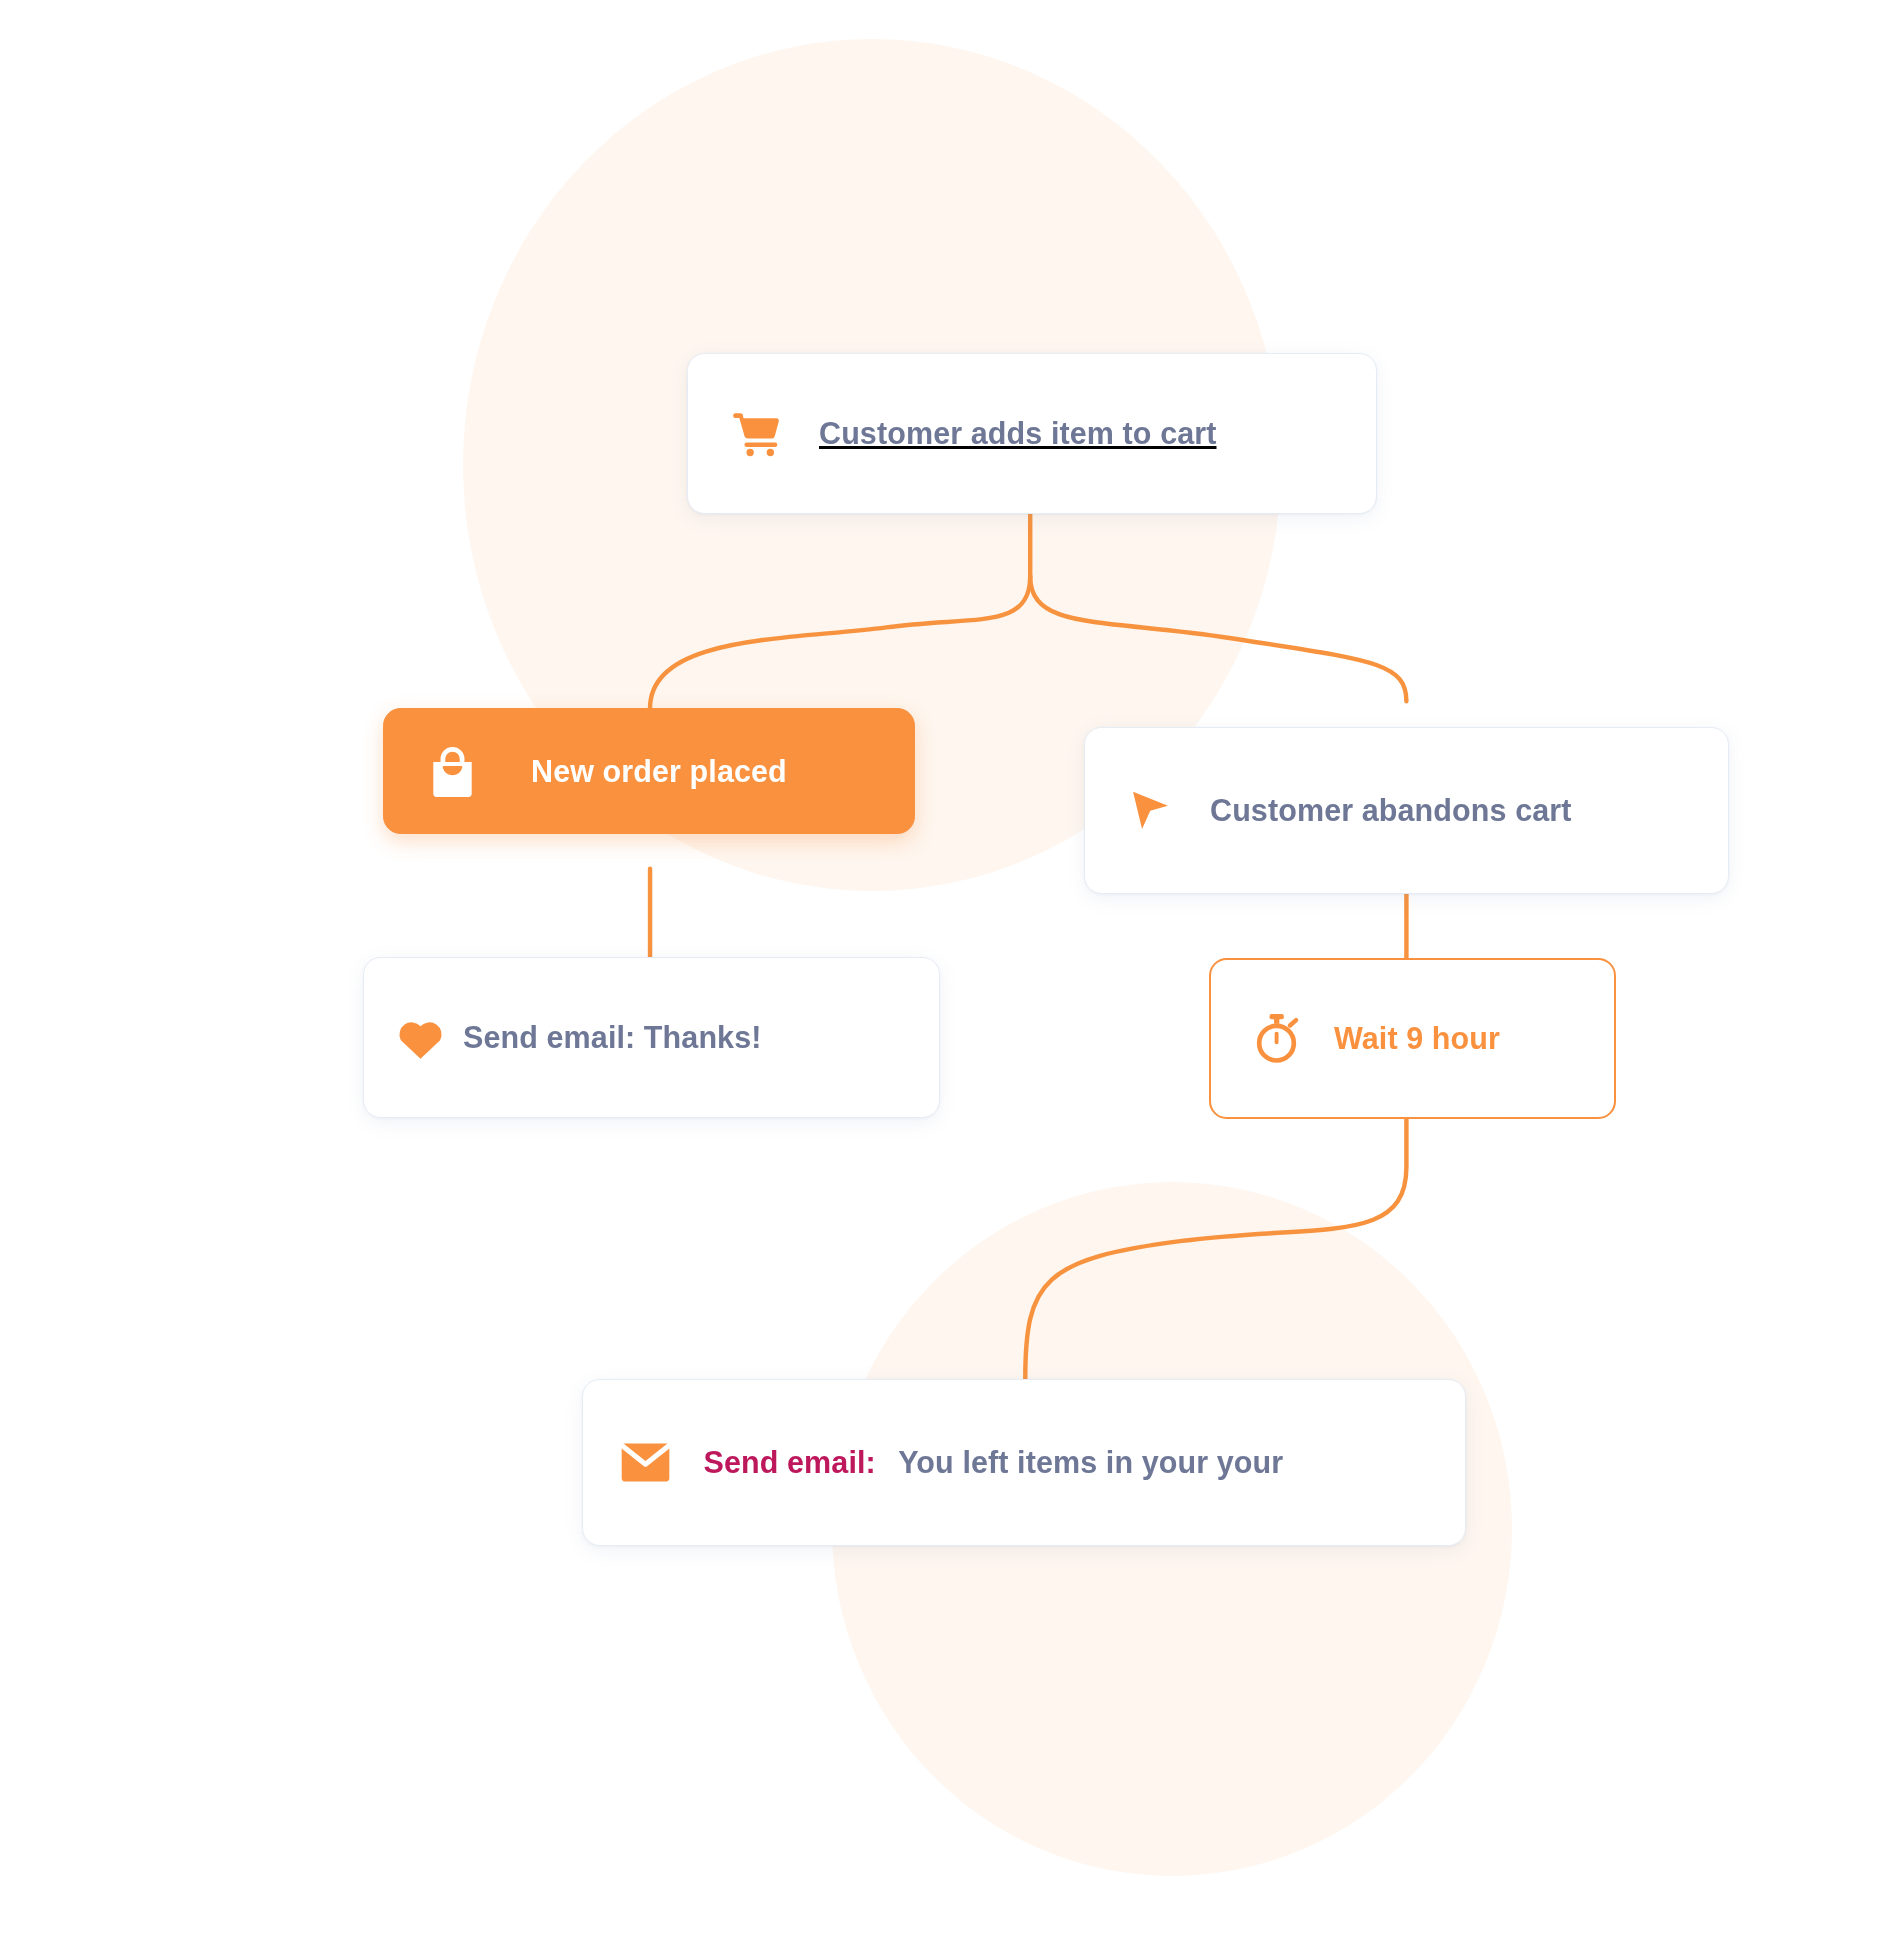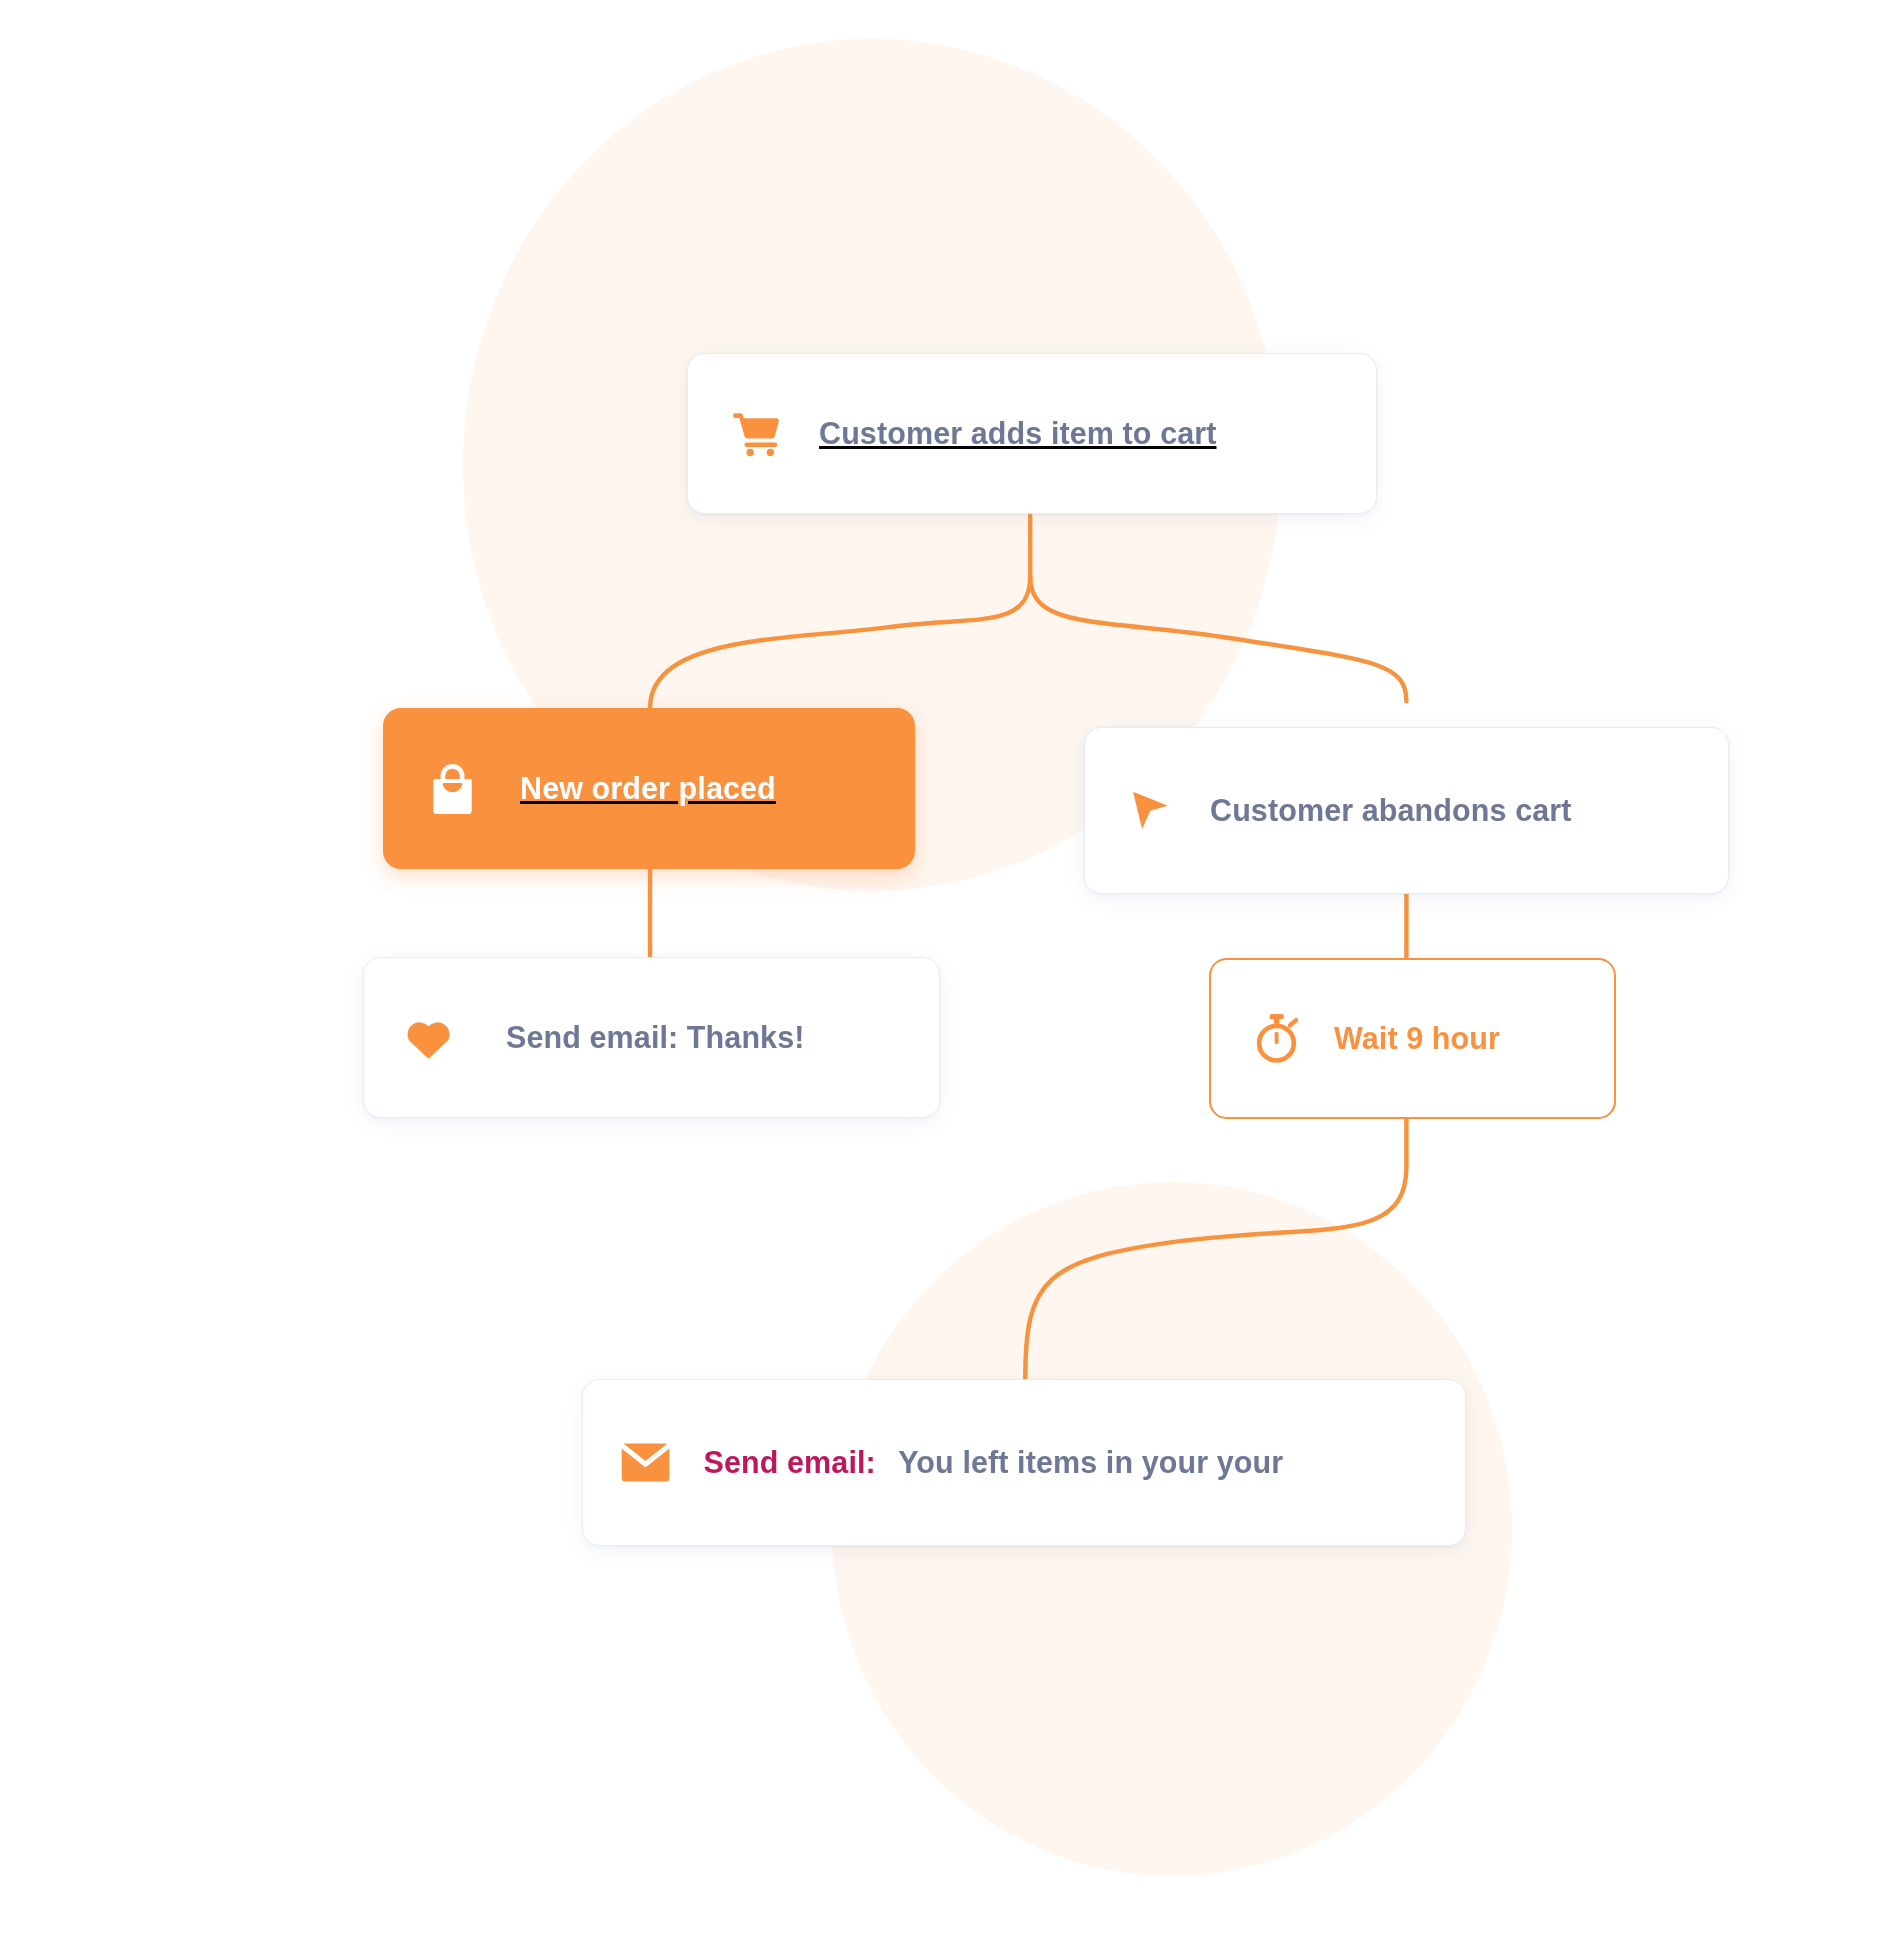--- a/index.html
+++ b/index.html
@@ -93,30 +93,30 @@
     box-shadow: none;
   }
   .node.outlined .label { color: #f9913f; }
 
   
   #node-trigger-cart {
     left: 687px; top: 353px; width: 690px; height: 161px;
     padding-left: 43px; gap: 35px; text-decoration: underline;
   }
   #node-new-order {
-    left: 383px; top: 708px; width: 532px; height: 161px;
-    padding-left: 45px; gap: 44px; text-decoration: underline;
+    left: 383px; top: 708px; width: 532px; height: 126px;
+    padding-left: 45px; gap: 55px;
   }
   #node-abandons-cart {
     left: 1084px; top: 727px; width: 645px; height: 167px;
     padding-left: 41px; gap: 37px;
   }
   #node-email-thanks {
     left: 363px; top: 957px; width: 577px; height: 161px;
-    padding-left: 38px; gap: 51px;
+    padding-left: 30px; gap: 16px;
   }
   #node-wait {
     left: 1209px; top: 958px; width: 407px; height: 161px;
     padding-left: 41px; gap: 33px;
   }
   #node-email-cart {
     left: 582px; top: 1379px; width: 884px; height: 167px;
     padding-left: 37px; gap: 32.5px;
   }
   #node-email-cart .label-muted { color: #be185d; font-weight: 600; }

